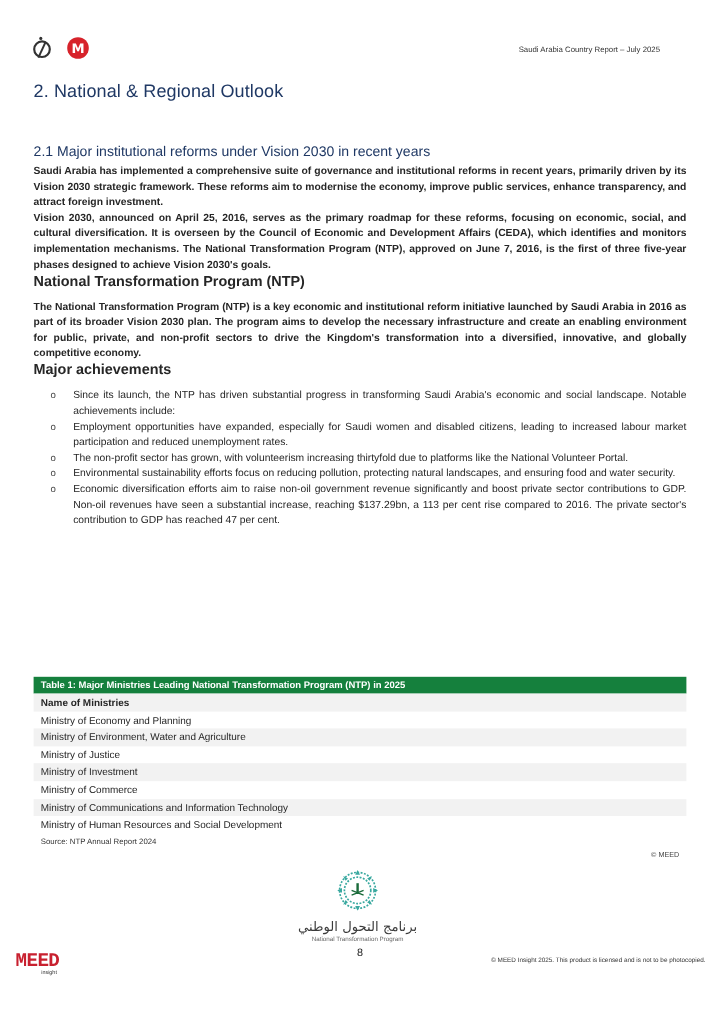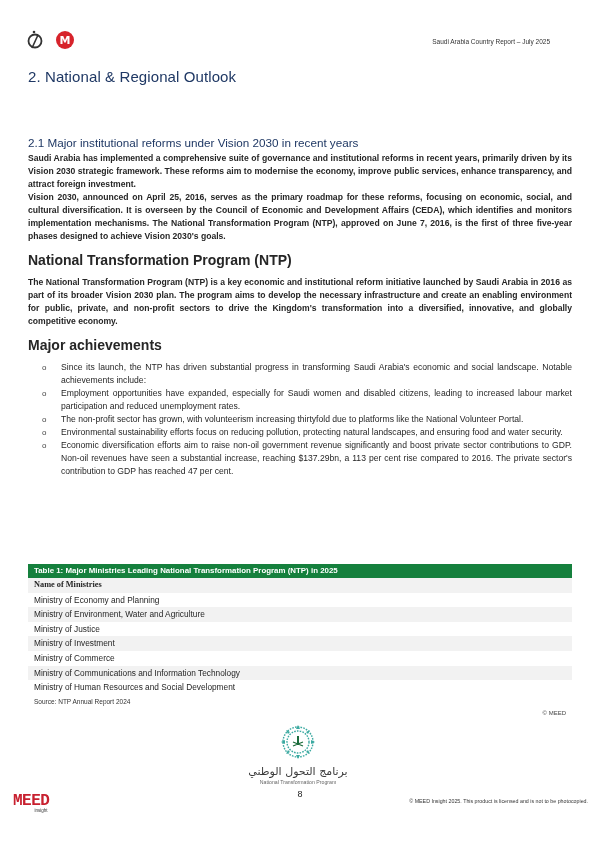--- a/index.html
+++ b/index.html
@@ -11,36 +11,36 @@
     
     .hdr-logos { position: absolute; left: 26px; top: 30px; display: flex; align-items: center; gap: 12px; }
     .logo-q { width: 18px; height: 20px; }
     .logo-m { width: 18px; height: 18px; border-radius: 50%; background: #d7232b; color: #fff;
               font-family: "DejaVu Sans", sans-serif; font-weight: bold; font-size: 11px;
               display: flex; align-items: center; justify-content: center; }
     .hdr-right { position: absolute; right: 50px; top: 38px; font-size: 6.5px; color: #333; }
 
     h1 { position: absolute; left: 28px; top: 68px; font-size: 15px; font-weight: normal; color: #1f3864; letter-spacing: 0.1px; }
 
-    .content { position: absolute; left: 28px; top: 136px; width: 544px; }
+    .content { position: absolute; left: 28px; top: 120px; width: 544px; }
     h2 { font-size: 11.7px; font-weight: normal; color: #1f3864; margin-bottom: 3px; }
     h3 { font-size: 10.6px; font-weight: normal; color: #1f3864; margin-bottom: 3px; margin-top: 7px; }
     p  { font-size: 8.6px; line-height: 13px; text-align: justify; color: #262626; font-weight: bold; }
-    .bold-h { font-size: 14px; font-weight: bold; color: #262626; margin-top: 9px; margin-bottom: 8px; }
+    .bold-h { font-size: 12px; font-weight: bold; color: #262626; margin-bottom: 8px; }
 
     ul.ach { list-style: none; margin-left: 14px; margin-top: 6px; }
     ul.ach li { position: relative; padding-left: 19px; font-size: 8.6px; line-height: 13px; text-align: justify; }
     ul.ach li::before { content: "o"; position: absolute; left: 0; top: 0; font-size: 8px; color: #444; }
 
     
     .tbl { position: absolute; left: 28px; top: 564px; width: 544px; }
     .tbl-title { background: #15803d; color: #fff; font-size: 7.9px; font-weight: bold; padding: 0 6px; height: 14px; line-height: 14px; }
     .tbl-row { font-size: 8.3px; padding: 0 6px; height: 14.6px; line-height: 14.6px; color: #262626; }
     .tbl-row.alt { background: #f2f2f2; }
-    .tbl-row.head { font-weight: bold; font-family: Liberation Serif, serif; }
+    .tbl-row.head { font-weight: bold; }
     .src { font-size: 6.5px; padding-left: 6px; margin-top: 3px; color: #333; }
     .copy-meed { position: absolute; right: 34px; top: 710px; font-size: 6px; color: #444; }
 
     
     .ntp { position: absolute; left: 238px; top: 725px; width: 120px; text-align: center; }
     .ntp-emblem { width: 34px; height: 34px; margin: 0 auto; }
     .ntp-ar { font-family: "DejaVu Sans", sans-serif; font-size: 11px; color: #3b3b3b; margin-top: 2px; direction: rtl; }
     .ntp-en { font-size: 5.2px; color: #666; margin-top: 1px; }
     .page-num { position: absolute; left: 0; width: 600px; top: 789px; text-align: center; font-size: 9px; color: #222; }
 

